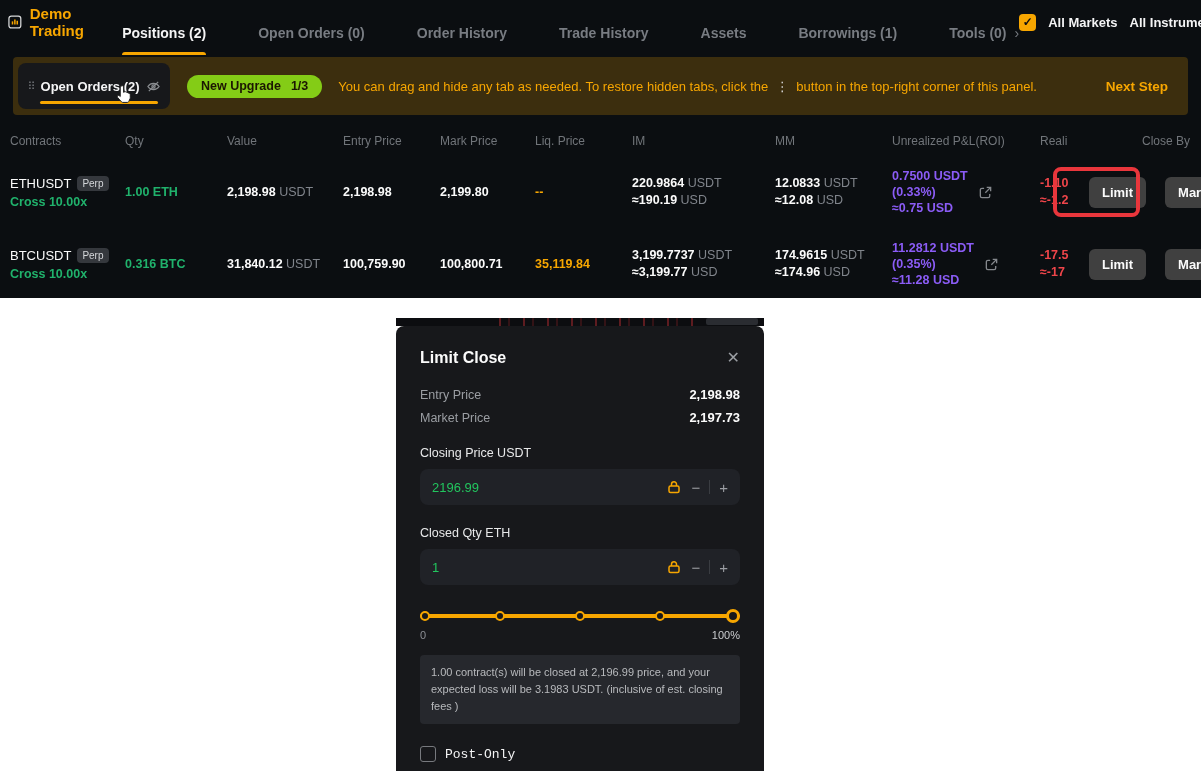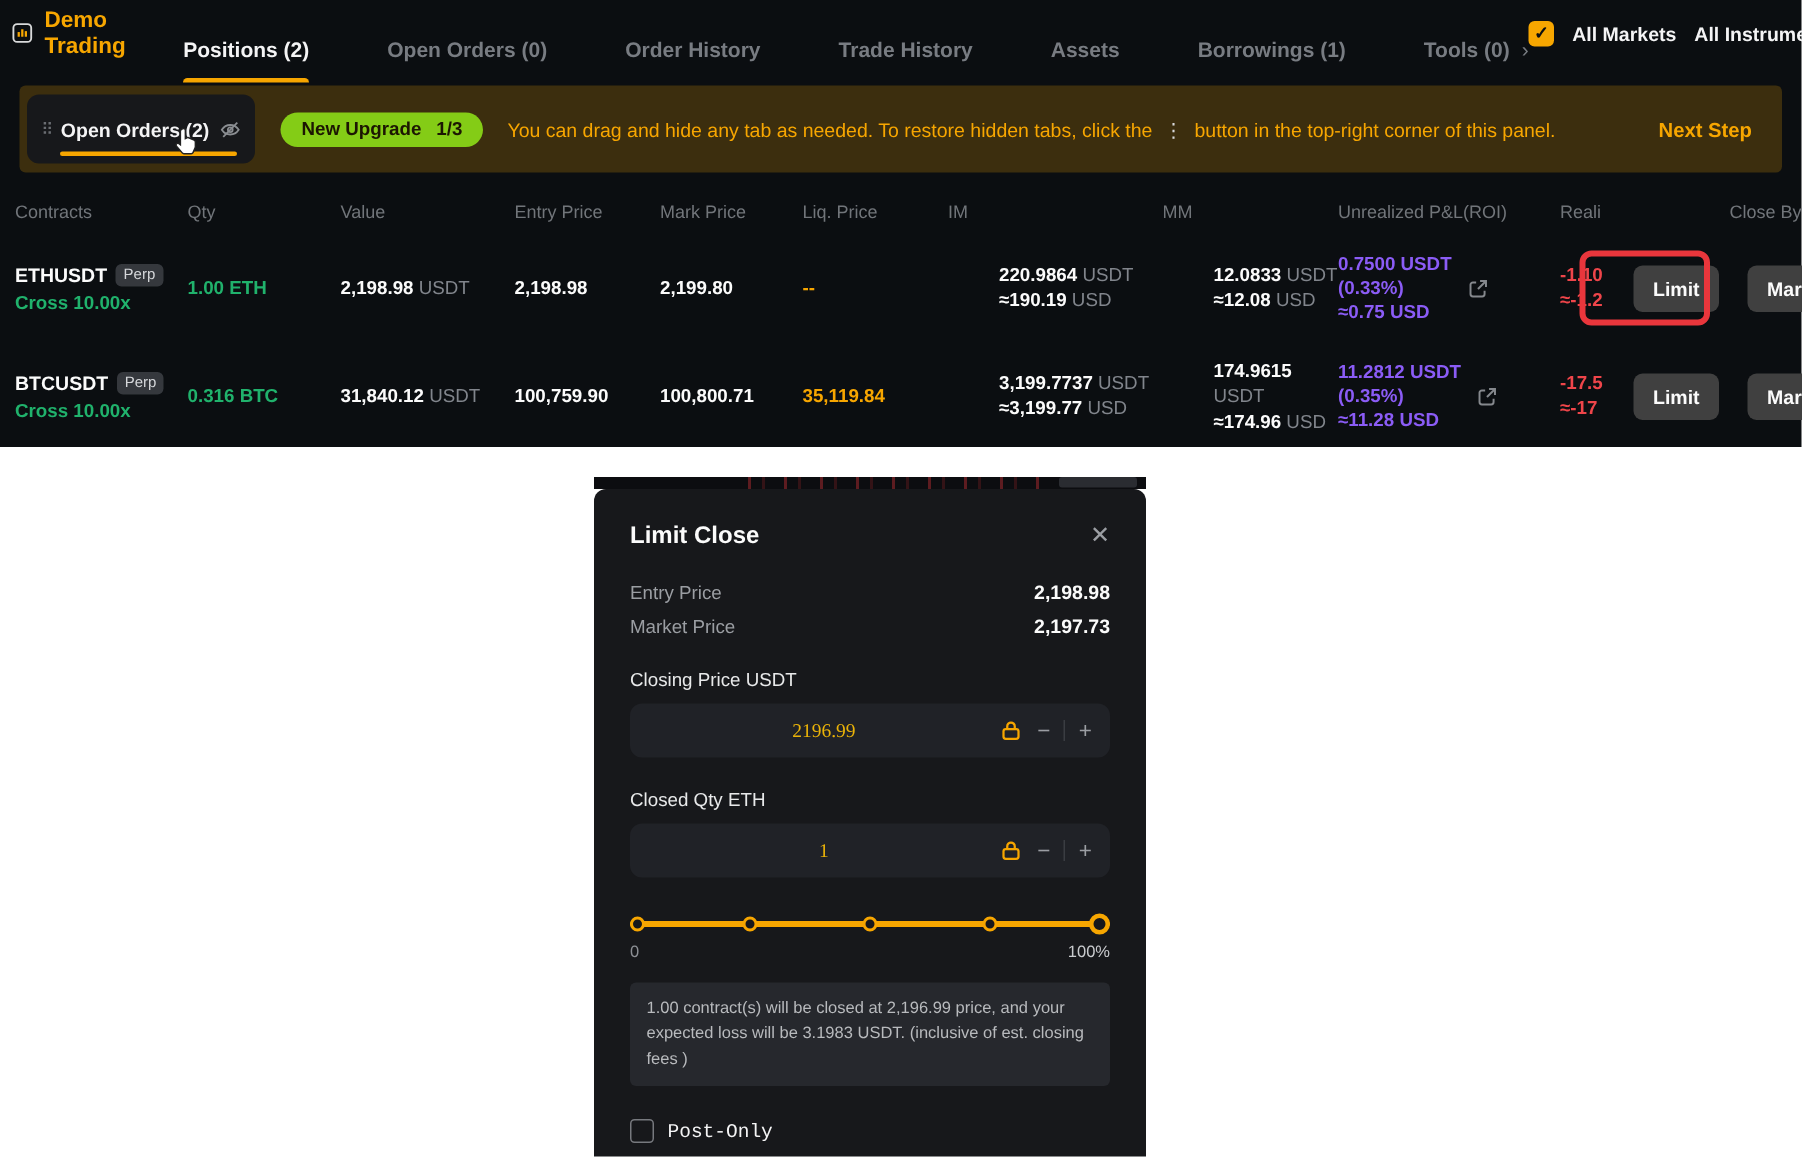--- a/index.html
+++ b/index.html
@@ -27,33 +27,33 @@
   .oo-card .drag { color:#6a6d72; font-size:11px; letter-spacing:-1px; }
   .oo-card .oo-label { color:#f4f4f5; font-size:13px; font-weight:bold; }
   .oo-underline { position:absolute; left:22px; right:12px; bottom:5px; height:3px; background:#f7a600; border-radius:2px; }
   .hand { position:absolute; left:96px; top:20px; width:20px; height:22px; }
   .pill { margin-left:17px; background:#84cc16; border-radius:12px; height:23px; display:flex; align-items:center; gap:10px; padding:0 14px; color:#1c1602; font-size:12.5px; font-weight:bold; white-space:nowrap; }
   .banner-msg { margin-left:16px; color:#f7a600; font-size:13px; display:flex; align-items:center; gap:7px; white-space:nowrap; }
   .msg-kebab { display:inline-flex; align-items:center; justify-content:center; width:14px; color:#d8d9db; font-size:13px; }
   .next-step { margin-left:auto; color:#f7a600; font-size:13.5px; font-weight:bold; cursor:pointer; white-space:nowrap; }
 
   
-  .grid { display:grid; grid-template-columns:115px 102px 116px 97px 95px 97px 143px 117px 148px 37px 1fr; padding-left:10px; align-items:center; }
+  .grid { display:grid; grid-template-columns:115px 102px 116px 97px 95px 97px 143px 117px 148px 37px 1fr; padding-left:10px; padding-right:11px; align-items:center; }
   .thead { height:30px; margin-top:11px; color:#71757a; font-size:12px; }
   .thead .h-right { text-align:right; }
   .trow { height:72px; font-size:12.5px; color:#f4f4f5; }
   .sym-line { display:flex; align-items:center; gap:6px; }
-  .sym { font-size:13px; font-weight:bold; color:#fbfbfb; }
+  .sym { font-size:13px; font-weight:normal; color:#fbfbfb; }
   .perp-badge { background:#35383d; color:#d5d7da; font-size:10px; border-radius:4px; padding:2px 5px; }
   .lev { margin-top:4px; color:#20b26c; font-size:12.5px; font-weight:bold; }
   .qty-green { color:#20b26c; font-weight:bold; }
   .num { font-weight:bold; color:#fbfbfb; }
   .unit { color:#81858c; font-weight:normal; }
   .liq-orange { color:#f7a600; font-weight:bold; }
-  .two-line div { line-height:17px;margin-left:34px; }
+  .two-line div { line-height:17px; }
   .upnl-cell { display:flex; align-items:center; gap:10px; }
   .upnl-text { color:#8b5cf6; font-weight:bold; line-height:16px; }
   .realized { color:#ef454a; font-weight:bold; line-height:17px; width:37px; overflow:hidden; white-space:nowrap; }
   .act-cell { display:flex; justify-content:flex-end; align-items:center; gap:7px; }
   .btn-gray { background:#404040; color:#fbfbfb; font-size:13px; font-weight:bold; border:none; border-radius:6px; padding:8px 13px; cursor:pointer;margin-left:12px; }
   .hl-box { position:absolute; left:1053px; top:167px; width:87px; height:50px; border:4px solid #e9363c; border-radius:8px; pointer-events:none; }
 
   
   .modal-wrap { position:absolute; left:396px; top:318px; width:368px; height:453px; }
   .chart-strip { position:relative; height:8px; background:#0c0d10; overflow:hidden; }
@@ -63,21 +63,21 @@
   .modal { height:445px; background:#17181b; border-radius:8px 8px 0 0; padding:0 24px; }
   .m-head { display:flex; align-items:center; justify-content:space-between; padding-top:23px; }
   .m-title { color:#fbfbfb; font-size:16px; font-weight:bold; }
   .m-close { color:#9b9ea3; font-size:16px; cursor:pointer; line-height:1; }
   .m-prices { margin-top:20px; display:flex; flex-direction:column; gap:8px; }
   .m-prow { display:flex; justify-content:space-between; align-items:center; }
   .m-plabel { color:#9b9ea3; font-size:12.5px; }
   .m-pval { color:#fbfbfb; font-size:13px; font-weight:bold; }
   .m-sec-label { margin-top:21px; color:#e8e9ea; font-size:12.5px; }
   .m-input { margin-top:9px; height:36px; background:#202227; border-radius:8px; display:flex; align-items:center; padding:0 12px; }
-  .m-input input { flex:1; background:transparent; border:none; outline:none; color:#eab308; font-size:13px; font-family:Liberation Serif, serif;text-align:center; }
+  .m-input input { flex:1; background:transparent; border:none; outline:none; color:#22c55e; font-size:13px; font-family:Liberation Sans, sans-serif; }
   .stepper { display:flex; align-items:center; gap:9px; }
   .step-btn { color:#9b9ea3; font-size:15px; cursor:pointer; line-height:1; }
   .step-div { width:1px; height:14px; background:#3a3d42; }
   .slider { margin-top:24px; position:relative; height:14px; }
   .slider .track { position:absolute; left:0; right:0; top:5px; height:4px; background:#f7a600; border-radius:2px; }
   .sdot { position:absolute; top:2px; width:10px; height:10px; border:2.5px solid #f7a600; background:#17181b; border-radius:50%; cursor:pointer; }
   .sdot.handle { top:0; width:14px; height:14px; border-width:3px; }
   .slider-labels { display:flex; justify-content:space-between; margin-top:6px; font-size:11px; color:#8c8f94; }
   .slider-labels .max { color:#c9cbce; }
   .m-info { margin-top:14px; background:#26282d; border-radius:4px; padding:9px 11px; color:#b8babd; font-size:11px; line-height:1.55; }

